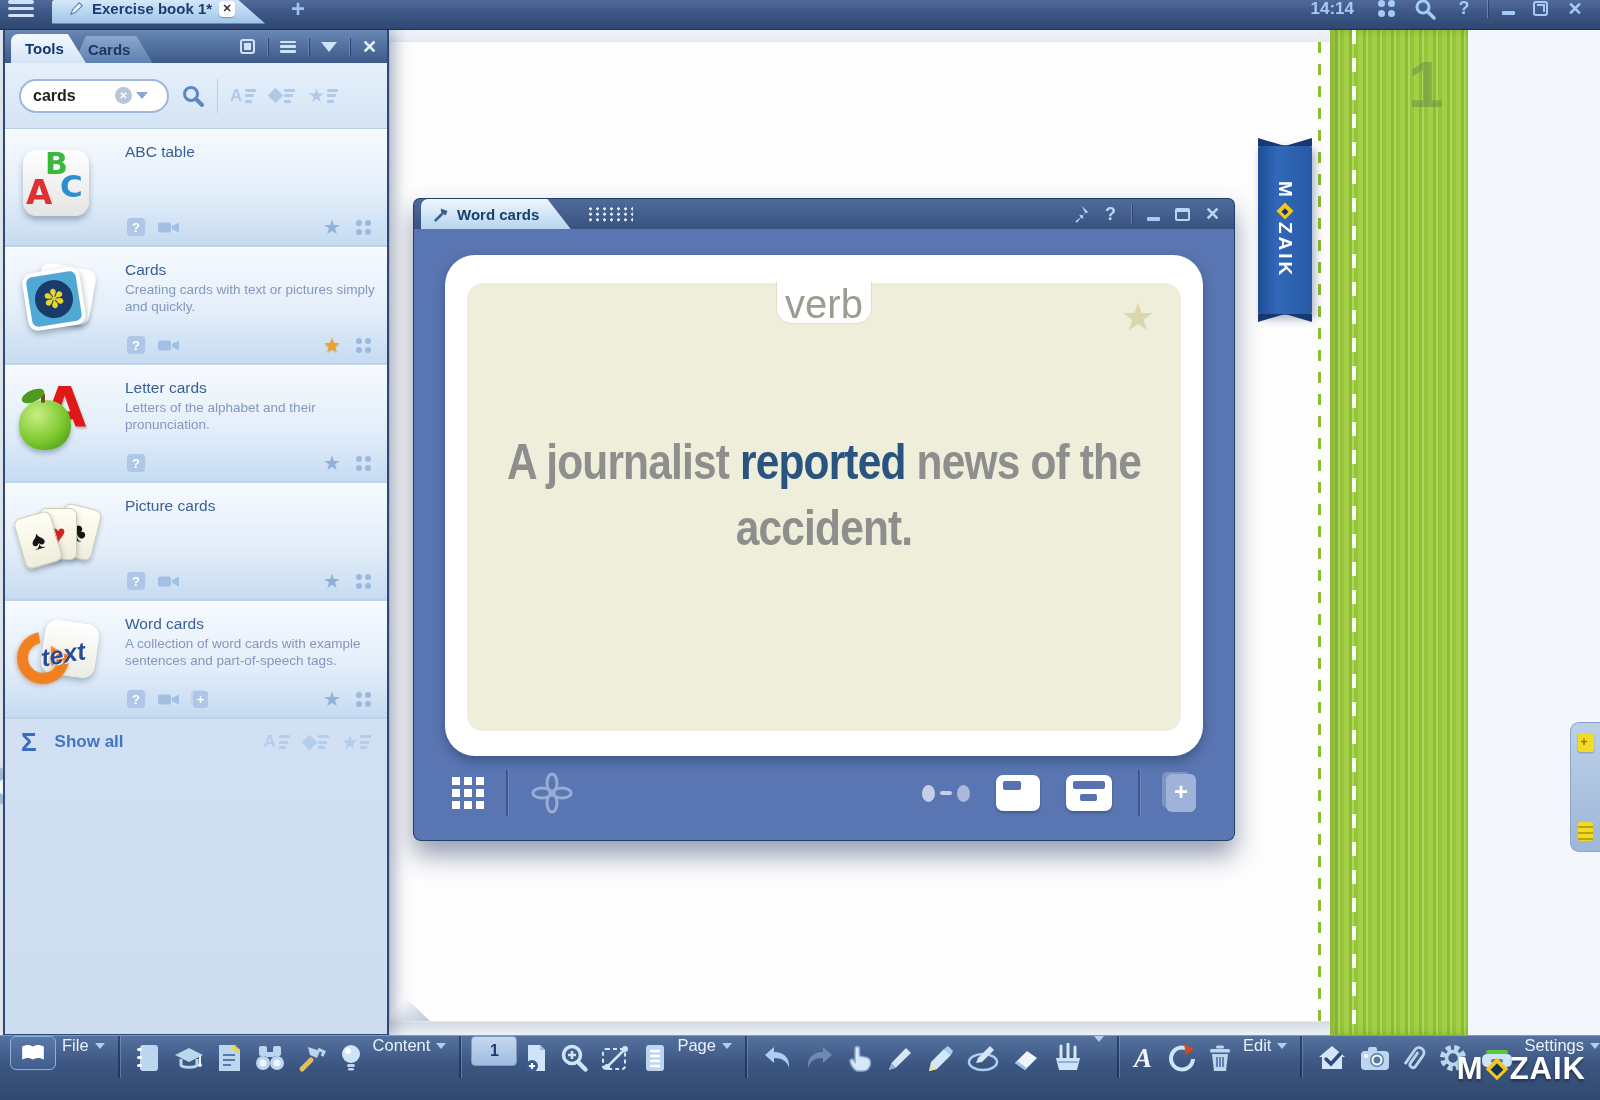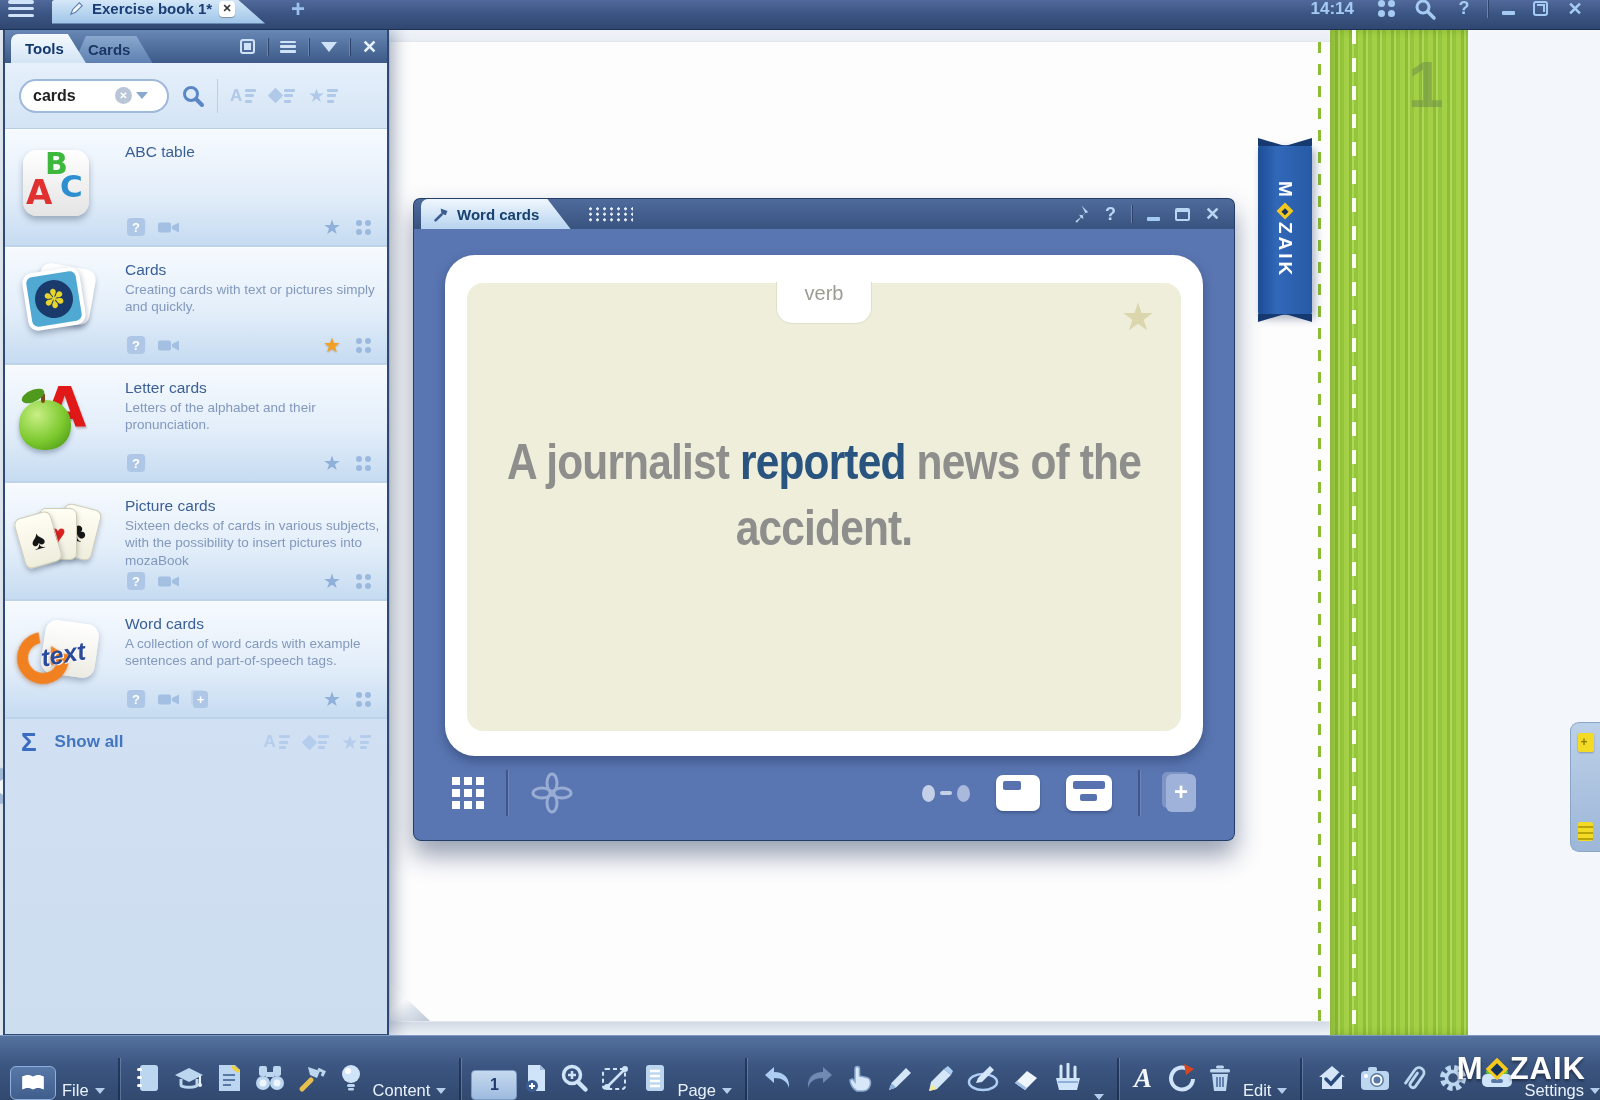--- a/index.html
+++ b/index.html
@@ -164,21 +164,21 @@
 .wc-drag{width:46px;height:17px;margin-left:16px;
  background-image:radial-gradient(#e8f1fb 1.7px,transparent 1.9px);background-size:7px 5.5px}
 .wc-controls{margin-left:auto;display:flex;align-items:center;gap:15px;margin-right:14px;color:#b9d6f4}
 .maxi{width:15px;height:13px;border:2px solid #b9d6f4;border-top-width:4px;border-radius:2px}
 .wc-body{height:612px;background:#5a76b2;border-radius:0 0 8px 8px;border:1px solid #243d66;border-top:none;position:relative}
 .card-outer{position:absolute;left:31px;top:26px;width:758px;height:501px;background:#fff;border-radius:30px;
  box-shadow:0 5px 12px rgba(10,25,60,.35)}
 .card-inner{position:absolute;left:22px;top:28px;right:22px;bottom:25px;background:#eeeedb;border-radius:16px}
 .card-tab{position:absolute;top:-1px;left:50%;transform:translateX(-50%);width:96px;height:42px;background:#fff;
  border:1px solid #e0e0ca;border-top:none;border-radius:0 0 16px 16px;
- display:flex;align-items:flex-start;justify-content:center;color:#9c9c92;font-size:20px;line-height:1.1;z-index:2}
+ display:flex;align-items:flex-start;justify-content:center;color:#9c9c92;font-size:40px;line-height:1.1;z-index:2}
 .card-star{position:absolute;right:26px;top:12px;font-size:38px;color:#dbd6ac}
 .sentence{position:absolute;top:146px;left:50%;width:780px;transform:translateX(-50%) scaleX(.85);
  text-align:center;font-weight:bold;font-size:50px;line-height:1.32;color:#8e8e8c;letter-spacing:-1px;
  font-family:"Liberation Sans",sans-serif}
 .sentence .hl{color:#2a5480}
 .wc-toolbar{position:absolute;left:0;right:0;bottom:16px;height:62px;display:flex;align-items:center;padding:0 38px;gap:22px}
 .grid9{display:grid;grid-template-columns:repeat(3,8px);grid-auto-rows:8px;gap:4px}
 .grid9 i{background:#fff;width:8px;height:8px}
 .wc-sep{width:2px;height:46px;background:rgba(15,30,70,.35);box-shadow:1px 0 0 rgba(255,255,255,.12)}
 .flower{opacity:.55}
@@ -192,21 +192,21 @@
 .cardfront:after{content:"";position:absolute;left:7px;top:6px;width:18px;height:9px;background:#5872b0;border-radius:2px}
 .cardback-ic{width:46px;height:36px;background:#fff;border-radius:7px;position:relative;box-shadow:0 2px 3px rgba(10,25,60,.3)}
 .cardback-ic:before{content:"";position:absolute;left:7px;top:6px;right:7px;height:8px;background:#5872b0;border-radius:2px}
 .cardback-ic:after{content:"";position:absolute;left:14px;top:19px;width:17px;height:7px;background:#5872b0;border-radius:2px}
 .wc-addcard{width:30px;height:38px;background:#9fb3da;border-radius:6px;position:relative;box-shadow:-5px -3px 0 -1px #7d94c4}
 .wc-addcard:after{content:"+";position:absolute;left:0;right:0;top:4px;text-align:center;color:#fff;font-size:24px;font-weight:bold}
 
 
 .bottombar{position:absolute;left:0;top:1035px;width:1600px;height:65px;z-index:40;
  background:linear-gradient(#55719e,#3b5681 45%,#32496f);border-top:1px solid #7e9ac4;
- display:flex;align-items:flex-end;padding:0 200px 0 10px;gap:3px}
+ display:flex;align-items:flex-start;padding:0 200px 0 10px;gap:3px}
 .tbtn{height:44px;display:flex;align-items:center;justify-content:center;padding:0 4px;flex:none}
 .tlabel{color:#e9f2fc;font-size:16.5px;margin:0 3px;display:flex;align-items:center;gap:6px;flex:none}
 .tlabel .chev{border-top-color:#b4cdec;border-left-width:5px;border-right-width:5px;border-top-width:6px}
 .tb-sep{width:2px;height:42px;background:rgba(10,25,55,.5);box-shadow:1px 0 0 rgba(160,190,230,.35);margin:0 7px;flex:none}
 .bookbtn{width:46px;height:34px;border-radius:6px;background:linear-gradient(#5878a8,#405e8c);border:1px solid #8fb0dc;
  display:flex;align-items:center;justify-content:center;flex:none}
 .pagebox{width:46px;height:30px;border-radius:4px;background:linear-gradient(#c6d9ef,#9dbbdf);border:1px solid #7c9cc4;
  color:#1c3c6e;font-weight:bold;font-size:16px;display:flex;align-items:center;justify-content:center;flex:none}
 .atext{color:#f2f7fd;font-size:27px;font-style:italic;font-weight:bold;font-family:"Liberation Serif",serif;padding:0 5px}
 .logo{position:absolute;right:14px;top:0;height:65px;display:flex;align-items:center;gap:3px;color:#fff;
@@ -420,21 +420,20 @@
       </div>
     </div>
 
     <div class="tool-item">
       <div class="tool-icon">
         <div class="pcard pc3">♣</div>
         <div class="pcard pc2">♥</div>
         <div class="pcard pc1">♠</div>
       </div>
       <div class="tool-title">Picture cards</div>
-      <div class="tool-desc">Sixteen decks of cards in various subjects, with the possibility to insert pictures into mozaBook</div>
       <div class="row-icons">
         <span class="help-ic">?</span>
         <svg class="cam-ic" viewBox="0 0 22 15">
             <rect x="0" y="2.5" width="13" height="10" rx="2" fill="#a3bfe2"></rect>
             <path d="M14 6l7-3.5v10L14 9z" fill="#a3bfe2"></path>
           </svg>
       </div>
       <div class="row-right">
         <span class="fav">★</span>
         <span class="griddots">

